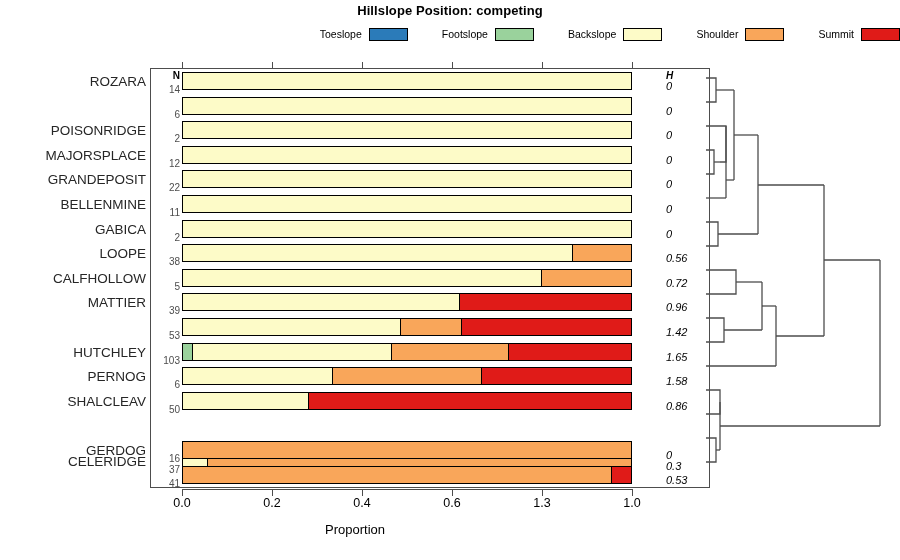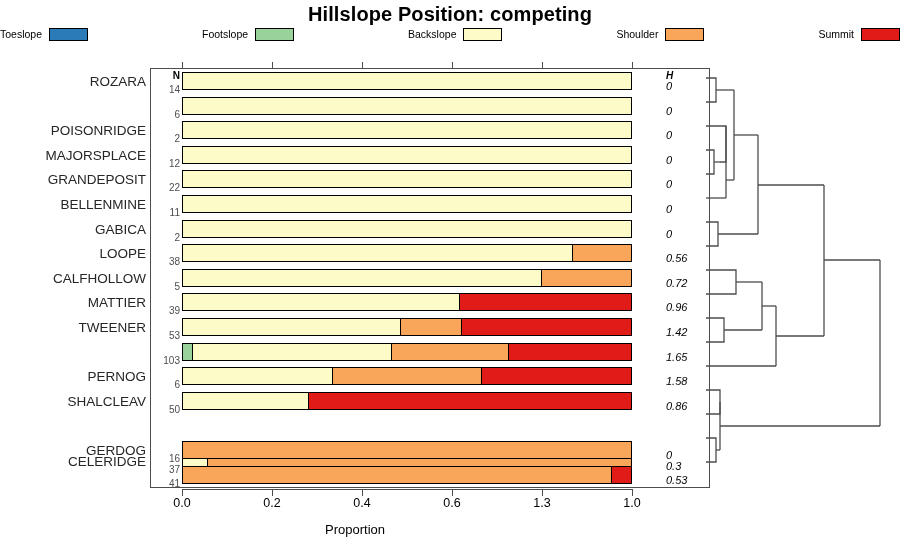--- a/index.html
+++ b/index.html
@@ -6,29 +6,29 @@
   body{
     width:900px;height:560px;background:#ffffff;
     font-family:"Liberation Sans",sans-serif;
     color:#000;overflow:hidden;position:relative;
   }
   #root{position:absolute;inset:0;}
 
   
   .title{
     position:absolute;left:0;top:3px;width:900px;text-align:center;
-    font-size:20px;font-weight:bold;letter-spacing:.1px;
+    font-size:13px;font-weight:bold;letter-spacing:.1px;
   }
 
   
   .legend{
     position:absolute;left:0;top:24px;width:900px;height:20px;
   }
   .legend-inner{
-    display:flex;justify-content:space-between;align-items:center;gap:34px;
+    display:flex;justify-content:flex-end;align-items:center;gap:34px;
     height:20px;
   }
   .legend-item{display:flex;align-items:center;gap:7px;}
   .legend-label{font-size:10.5px;}
   .legend-swatch{
     width:39px;height:13px;border:1px solid #000;box-sizing:border-box;
   }
 
   
   .plot-frame{
@@ -196,30 +196,30 @@
       <div class="row" style="top: 291.4px; width: 900px;">
         <div class="tax-label">MATTIER</div>
         <div class="n-val">39</div>
         <div class="bar">
           <div class="seg" style="background: rgb(253, 251, 200); width: 61.5%;"></div>
           <div class="seg" style="background: rgb(224, 27, 24); width: 38.5%;"></div>
         </div>
         <div class="h-val">0.96</div>
       </div>
       <div class="row" style="top: 316px; width: 900px;">
-        <div class="tax-label">TWEENER</div>
         <div class="n-val">53</div>
         <div class="bar">
           <div class="seg" style="background: rgb(253, 251, 200); width: 48.5%;"></div>
           <div class="seg" style="background: rgb(249, 166, 90); width: 13.5%;"></div>
           <div class="seg" style="background: rgb(224, 27, 24); width: 38%;"></div>
         </div>
         <div class="h-val">1.42</div>
       </div>
       <div class="row" style="top: 340.6px; width: 900px;">
+        <div class="tax-label">HUTCHLEY</div>
         <div class="n-val">103</div>
         <div class="bar">
           <div class="seg" style="background: rgb(154, 210, 156); width: 2%;"></div>
           <div class="seg" style="background: rgb(253, 251, 200); width: 44.5%;"></div>
           <div class="seg" style="background: rgb(249, 166, 90); width: 26%;"></div>
           <div class="seg" style="background: rgb(224, 27, 24); width: 27.5%;"></div>
         </div>
         <div class="h-val">1.65</div>
       </div>
       <div class="row" style="top: 365.2px; width: 900px;">

